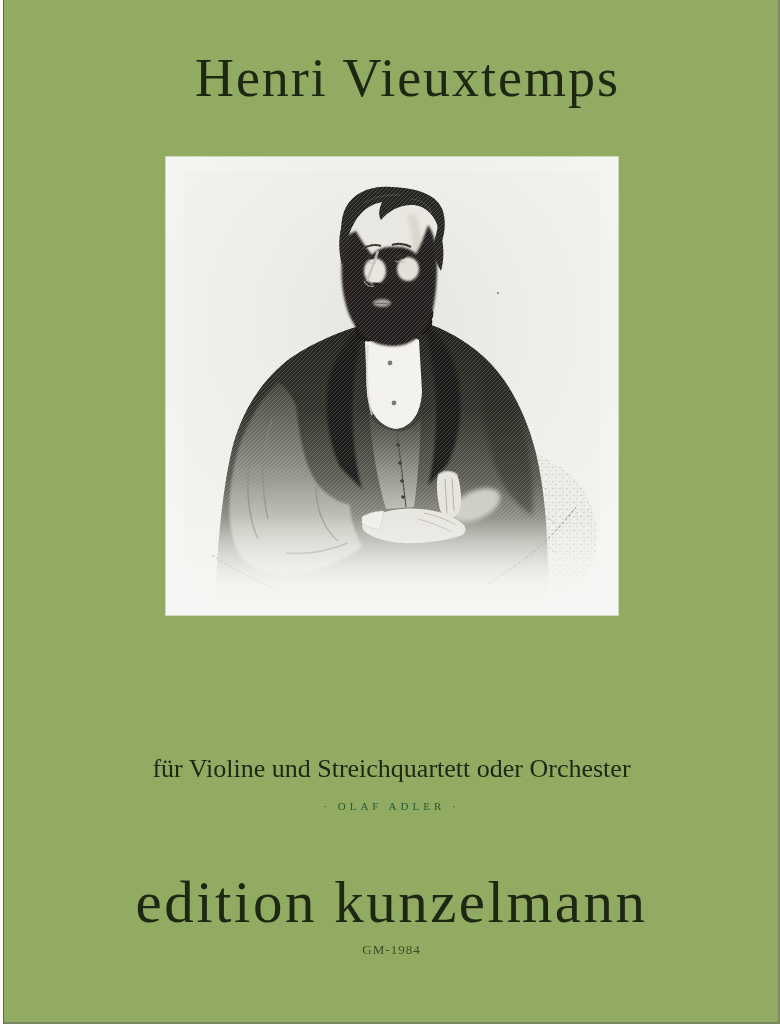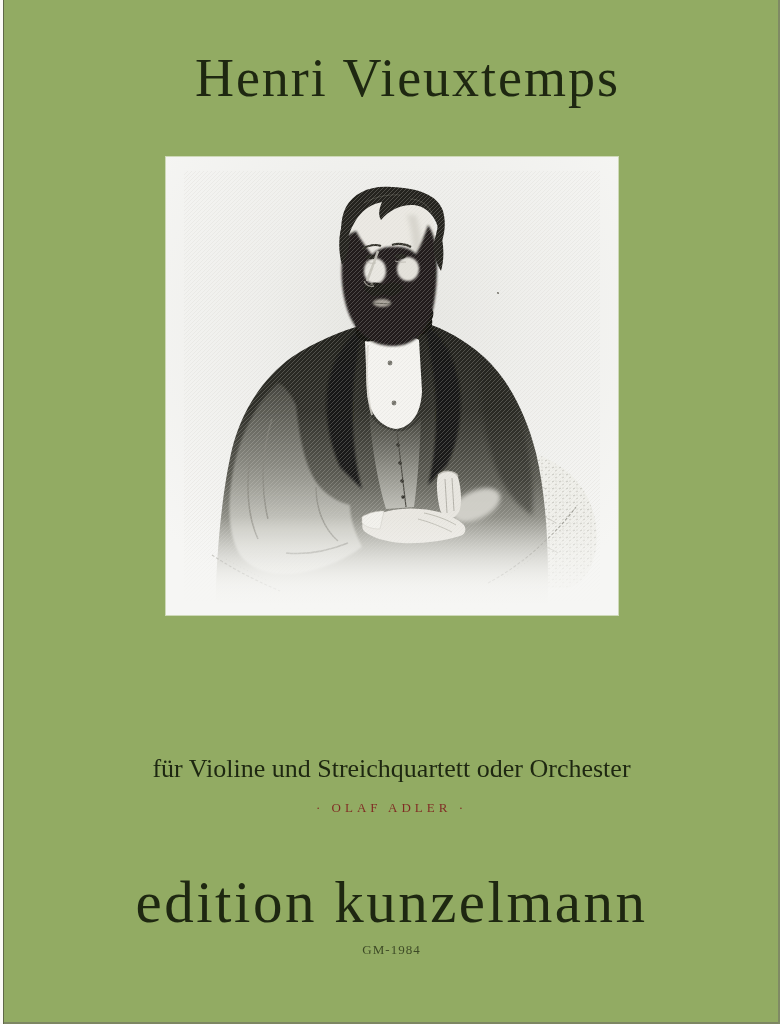--- a/index.html
+++ b/index.html
@@ -14,21 +14,21 @@
     font-family:"Liberation Serif","DejaVu Serif",serif;
     color:#1e2711;
   }
   .line{position:absolute;left:0;width:100%;text-align:center;white-space:nowrap;}
   .composer{top:31px;font-size:54px;font-weight:normal;letter-spacing:2px;margin:16px;}
   .portrait{position:absolute;left:163px;top:157px;width:452px;height:458px;margin:0;
     background:#f6f6f4;box-shadow:0 0 0 1px rgba(255,255,255,0.55);}
   .portrait svg{display:block;width:452px;height:458px;}
   .work-title{top:650px;font-size:52px;letter-spacing:0.5px;}
   .work-subtitle{top:726px;font-size:26px;margin-top:28px;}
-  .editor{top:800px;font-size:13px;letter-spacing:4px;color:#7f1d1d;opacity:.9;}
+  .editor{top:800px;font-size:11px;letter-spacing:4px;color:#14532d;opacity:.9;}
   .publisher{top:868px;font-size:59px;letter-spacing:2.5px;}
   .catalog{top:942px;font-size:13px;letter-spacing:1px;color:#2f3a1c;opacity:.85;}
 </style>
 </head>
 <body>
 
 <div class="cover">
 
   <h1 class="line composer">Henri Vieuxtemps</h1>
 

